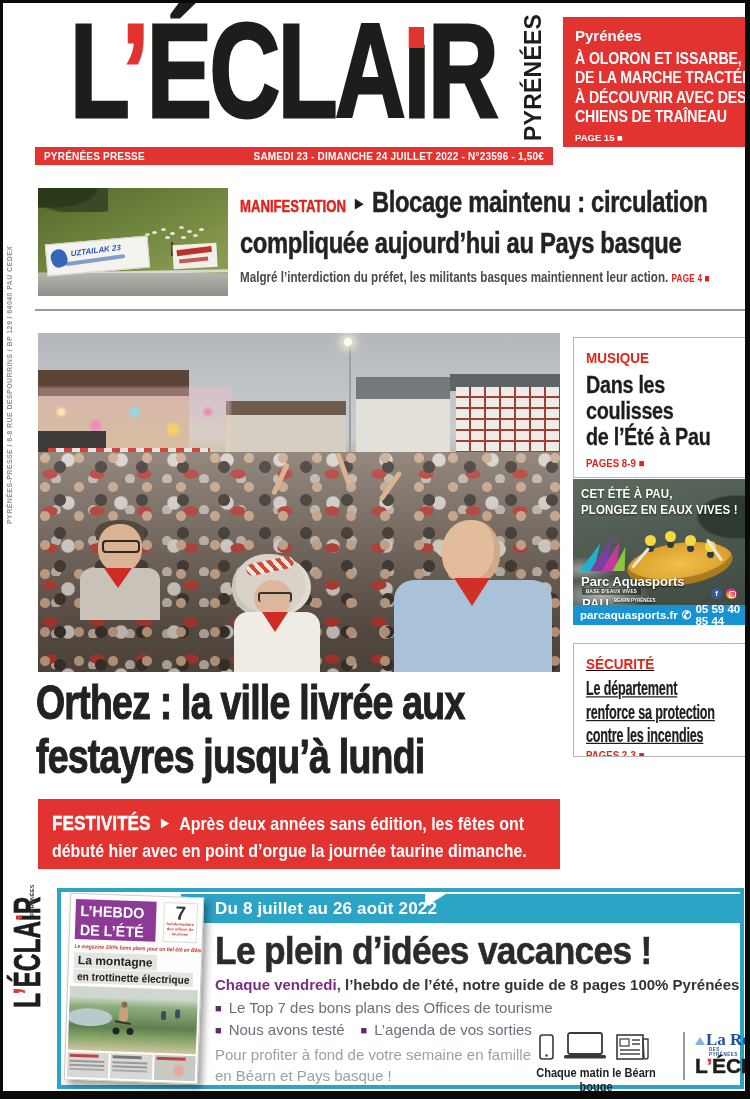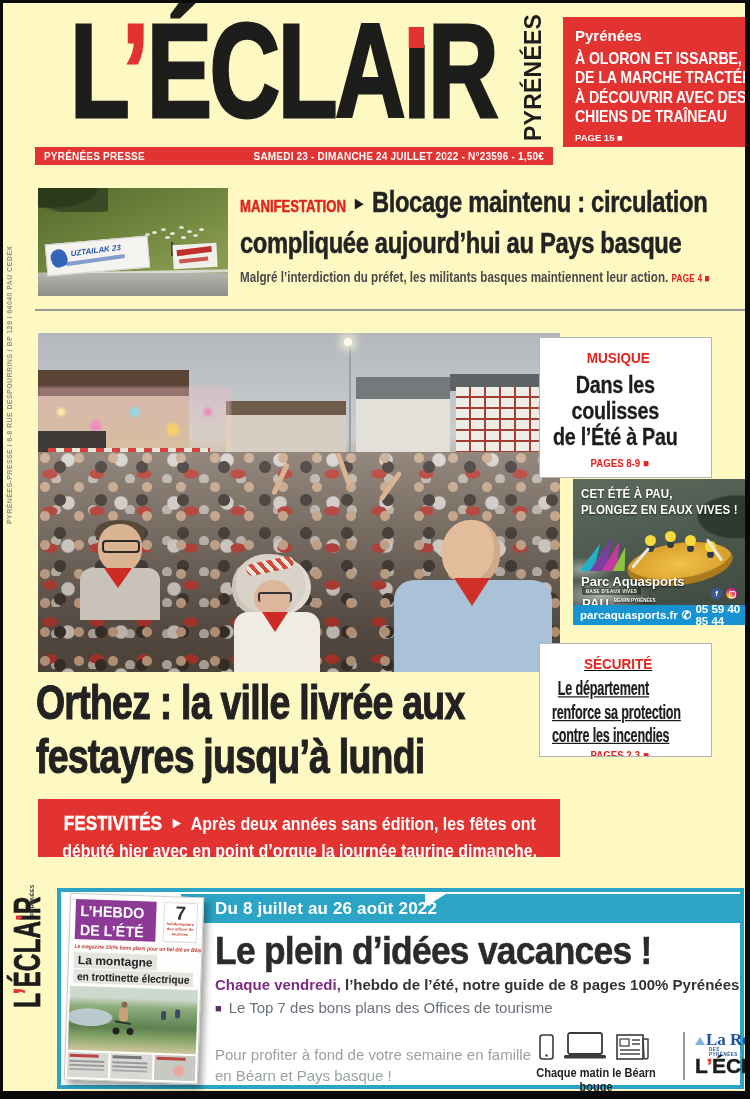--- a/index.html
+++ b/index.html
@@ -1,16 +1,16 @@
 <!DOCTYPE html>
 <html><head>
 <meta charset="utf-8">
 <style>
   html,body{margin:0;padding:0;background:#222;}
-  .canvas{position:relative;width:750px;height:1099px;background:#fef9c3;overflow:hidden;
+  .canvas{position:relative;width:750px;height:1099px;background:#ffffff;overflow:hidden;
           font-family:"Liberation Sans",sans-serif;-webkit-font-smoothing:antialiased;}
   .abs{position:absolute;}
   
   .frame-top{left:0;top:0;width:750px;height:3px;background:#0a0a0a;}
   .frame-left{left:0;top:0;width:3px;height:1099px;background:#0a0a0a;}
   .frame-right{left:745px;top:0;width:5px;height:1099px;background:#0a0a0a;}
   .frame-bottom{left:0;top:1091px;width:750px;height:8px;background:#0a0a0a;}
   
   .brand{font-weight:700;color:#1d1d1b;white-space:nowrap;line-height:1;}
   .brand .apos{color:#e23330;}
@@ -126,29 +126,29 @@
   .fig-man2{left:36px;bottom:52px;width:92px;height:96px;}
   .fig-man2 .head{position:absolute;left:24px;top:0;width:44px;height:48px;background:#d9b392;border-radius:46%;}
   .fig-man2 .hair{position:absolute;left:22px;top:-4px;width:48px;height:20px;background:#55493c;border-radius:50% 50% 0 0;}
   .fig-man2 .glasses{position:absolute;left:28px;top:16px;width:34px;height:9px;border:2px solid #2a2a2a;border-radius:4px;}
   .fig-man2 .body{position:absolute;left:6px;top:44px;width:80px;height:52px;background:#c8c2b8;border-radius:12px 12px 0 0;}
   .fig-man2 .scarf{position:absolute;left:30px;top:44px;width:28px;height:20px;background:#cf2b25;clip-path:polygon(0 0,100% 0,50% 100%);}
   
   .main-head{left:36px;top:676px;width:720px;font-weight:700;font-size:48px;line-height:54px;
      color:#222;letter-spacing:-0.02em;transform:scaleX(.78);transform-origin:left top;
      -webkit-text-stroke:0.022em currentColor;white-space:nowrap;}
-  .strap{left:38px;top:799px;width:522px;height:58px;background:#e23330;color:#fff;
-     box-sizing:border-box;padding:10px 14px;overflow:hidden;text-align:center;}
+  .strap{left:38px;top:799px;width:522px;height:70px;background:#e23330;color:#fff;
+     box-sizing:border-box;padding:10px 14px;overflow:hidden;}
   .strap-inner{width:576px;transform:scaleX(.86);transform-origin:left top;
      font-weight:700;font-size:18.5px;line-height:1.45;}
   .strap-kicker{font-size:20px;-webkit-text-stroke:0.02em currentColor;}
   .strap-arrow{font-size:16px;vertical-align:2px;padding:0 4px;}
   
-  .sb-box{left:539px;width:173px;background:#fff;border:1px solid #b5b5b5;box-sizing:border-box;
-     padding:11px 12px;overflow:hidden;text-align:center;}
+  .sb-box{left:573px;width:173px;background:#fff;border:1px solid #b5b5b5;box-sizing:border-box;
+     padding:11px 12px;overflow:hidden;}
   .sb1{top:337px;height:141px;}
   .sb2{top:643px;height:114px;text-decoration:underline;}
   .sb3{top:770px;height:97px;}
   .sb-kicker{font-weight:700;font-size:15px;color:#e2231d;margin-bottom:6px;
      transform:scaleX(.9);transform-origin:left top;}
   .sb-head{font-weight:700;color:#1d1d1b;letter-spacing:-0.015em;-webkit-text-stroke:0.012em currentColor;
      transform-origin:left top;white-space:nowrap;}
   .sb-head-lg{font-size:23px;line-height:1.14;transform:scaleX(.86);}
   .sb-head-sm{font-size:18px;line-height:1.2;transform:scale(.7,1.08);}
   .sb-page{font-weight:700;font-size:10.5px;color:#e2231d;margin-top:6px;transform:scaleX(.92);transform-origin:left top;}
@@ -404,20 +404,23 @@
   <div class="abs promo">
     <div class="promo-banner">Du 8 juillet au 26 août 2022</div>
     <div class="promo-notch"></div>
     <div class="promo-head">Le plein d’idées vacances !</div>
     <div class="promo-lead">
       <span class="accent">Chaque vendredi,</span><span> l’hebdo de l’été, notre guide de 8 pages 100% Pyrénées</span>
     </div>
     <div class="promo-bullets pb1">
       <span class="bullet-sq">■</span><span>Le Top 7 des bons plans des Offices de tourisme</span>
     </div>
+    <div class="promo-bullets pb2">
+      <span class="bullet-sq">■</span><span>Nous avons testé</span><span class="bullet-gap"></span><span class="bullet-sq">■</span><span>L’agenda de vos sorties</span>
+    </div>
     <div class="promo-note"><span>Pour profiter à fond de votre semaine en famille</span><br><span>en Béarn et Pays basque !</span></div>
 
     <div class="devices">
       <svg width="15" height="26" viewBox="0 0 15 26">
           <rect x="1" y="1" width="13" height="24" rx="2.5" fill="none" stroke="#3a3a3a" stroke-width="1.6"></rect>
           <circle cx="7.5" cy="21.5" r="1.2" fill="#3a3a3a"></circle>
         </svg>
       <svg width="44" height="28" viewBox="0 0 44 28">
           <rect x="5" y="1" width="34" height="21" rx="2" fill="none" stroke="#3a3a3a" stroke-width="1.8"></rect>
           <rect x="1" y="23" width="42" height="3.4" rx="1.5" fill="#3a3a3a"></rect>

